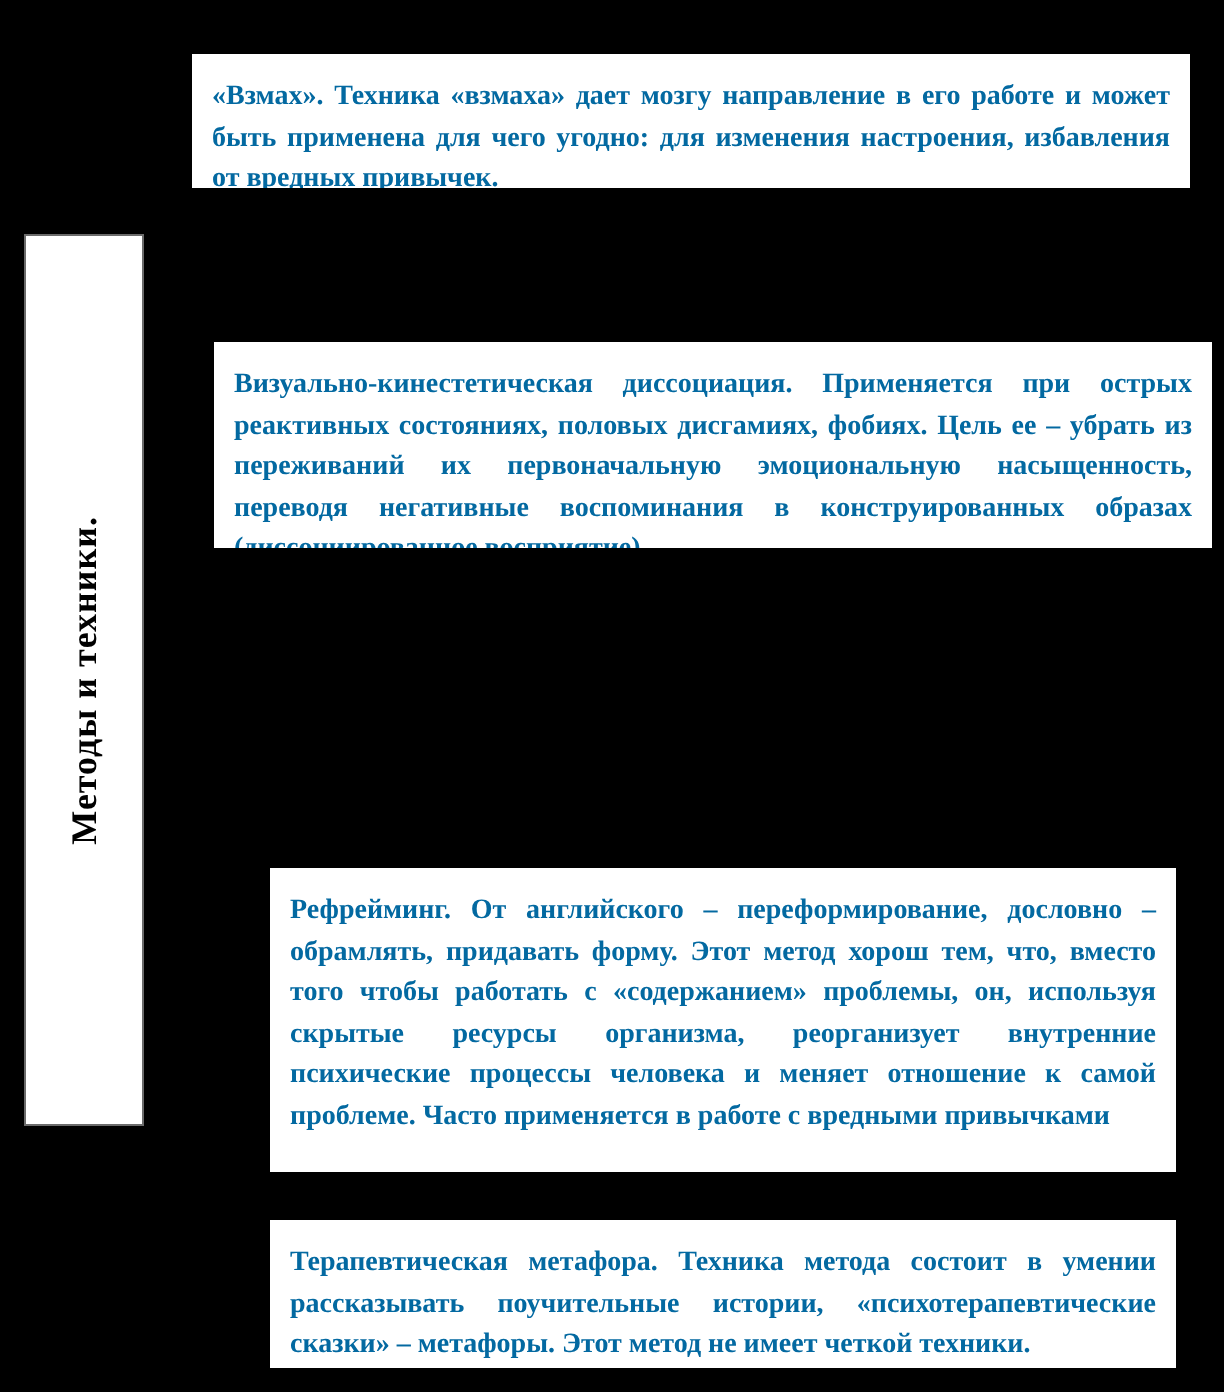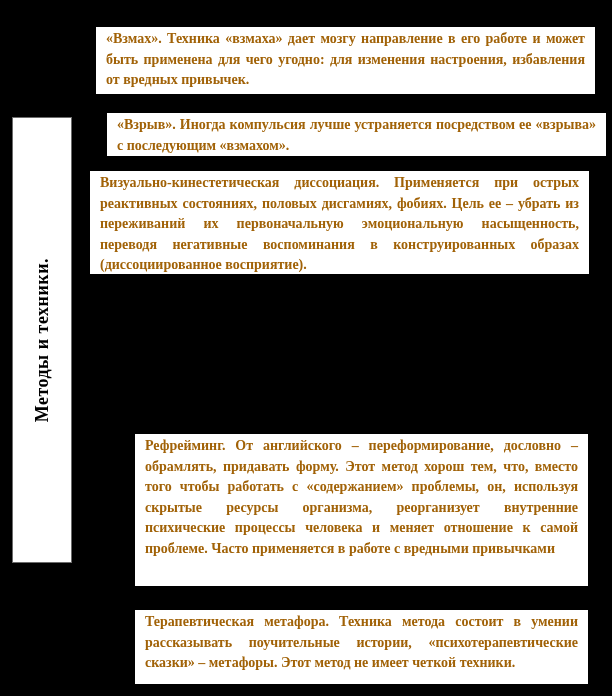--- a/index.html
+++ b/index.html
@@ -40,50 +40,47 @@
   .tbox {
     position: absolute;
     background: #ffffff;
     border: 2px solid #000000;
     box-sizing: border-box;
     color: #000000;
     overflow: hidden;
   }
   .tbox p {
     margin: 0;
-    padding: 2px 10px 0 10px;
+    padding: 12px 10px 0 10px;
     font-weight: bold;
     font-size: 14px;
     line-height: 20.5px;
     text-align: justify;
-    color: #a16207;
+    color: #0369a1;
   }
   .box-vzmakh   { left:  94px; top:  25px; width: 503px; height:  71px; }
   .box-vzryv    { left: 105px; top: 111px; width: 503px; height:  47px; }
-  .box-dissoc   { left: 88px; top: 169px; width: 503px; height: 107px; }
+  .box-dissoc   { left: 105px; top: 169px; width: 503px; height: 107px; }
   .box-look     { left: 105px; top: 299px; width: 503px; height: 104px; }
   .box-reframe  { left: 133px; top: 432px; width: 457px; height: 156px; }
   .box-metaphor { left: 133px; top: 608px; width: 457px; height:  78px; }
 </style>
 </head>
 <body>
 
 <div class="canvas">
 
   <div class="sidebar">
     <span class="vtext">Методы и техники.</span>
   </div>
 
   <div class="tbox box-vzmakh">
     <p>«Взмах». Техника «взмаха» дает мозгу направление в его работе и может быть применена для чего угодно: для изменения настроения, избавления от вредных привычек.</p>
   </div>
 
-  <div class="tbox box-vzryv">
-    <p>«Взрыв». Иногда компульсия лучше устраняется посредством ее «взрыва» с последующим «взмахом».</p>
-  </div>
 
   <div class="tbox box-dissoc">
     <p>Визуально-кинестетическая диссоциация. Применяется при острых реактивных состояниях, половых дисгамиях, фобиях. Цель ее – убрать из переживаний их первоначальную эмоциональную насыщенность, переводя негативные воспоминания в конструированных образах (диссоциированное восприятие).</p>
   </div>
 
 
   <div class="tbox box-metaphor">
     <p>Терапевтическая метафора. Техника метода состоит в умении рассказывать поучительные истории, «психотерапевтические сказки» – метафоры. Этот метод не имеет четкой техники.</p>
   </div>
 

